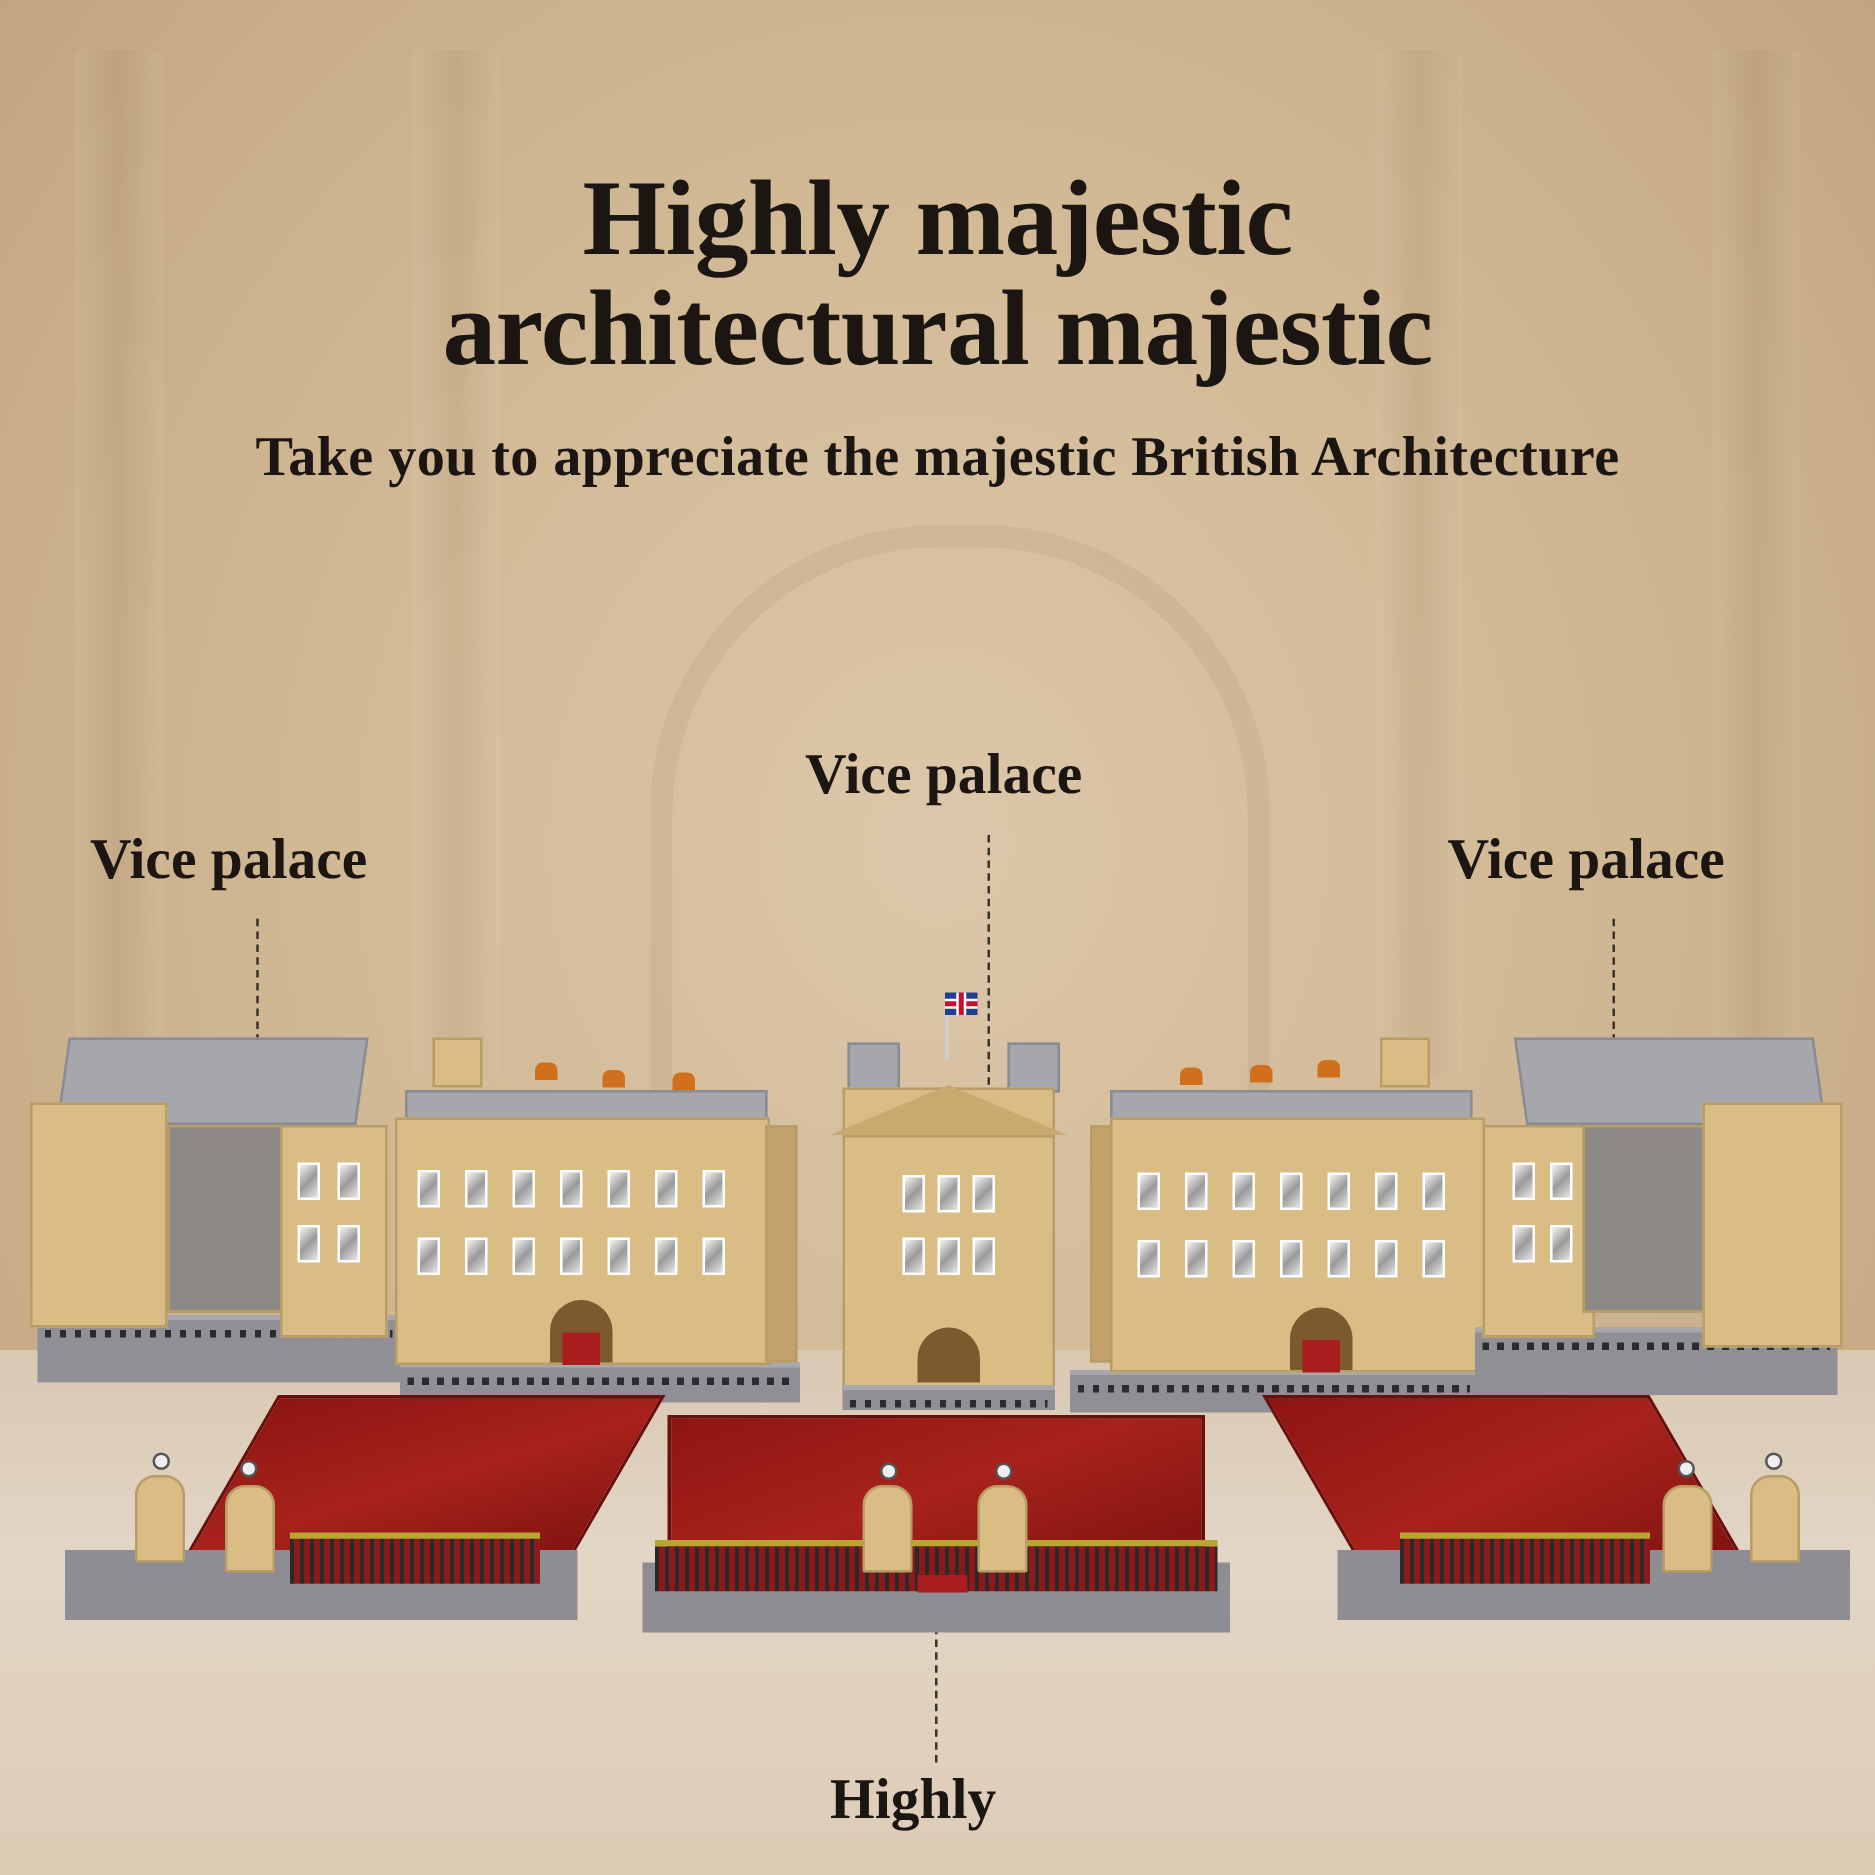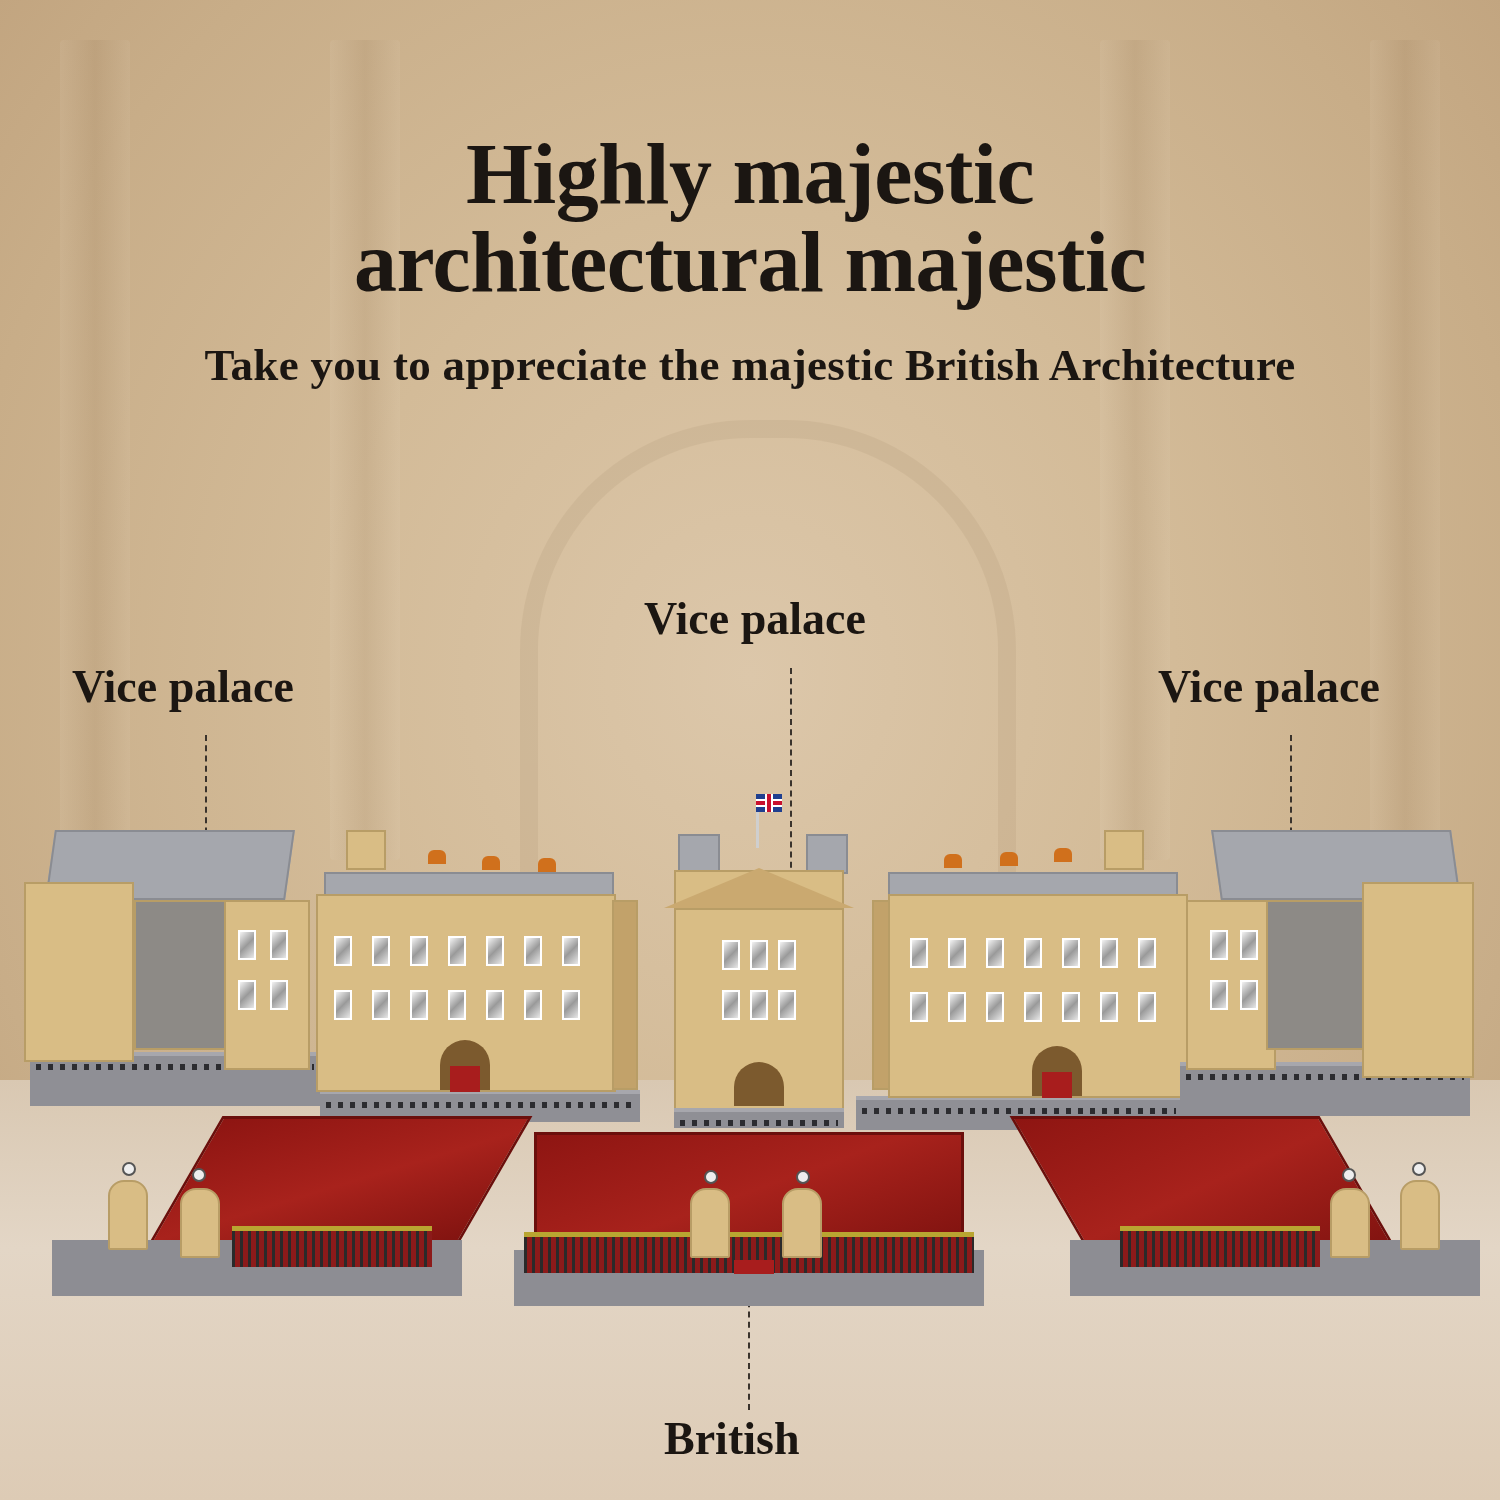--- a/index.html
+++ b/index.html
@@ -58,21 +58,21 @@
 
 <div class="label" style="left:72px;top:660px">Vice palace</div>
 <div class="dash" style="left:205px;top:735px;height:160px"></div>
 
 <div class="label" style="left:644px;top:592px">Vice palace</div>
 <div class="dash" style="left:790px;top:668px;height:210px"></div>
 
 <div class="label" style="left:1158px;top:660px">Vice palace</div>
 <div class="dash" style="left:1290px;top:735px;height:160px"></div>
 
-<div class="label" style="left:664px;top:1412px">British</div>
+<div class="label" style="left:664px;top:1412px">Highly</div>
 <div class="dash" style="left:748px;top:1250px;height:160px"></div>
 
 <div class="bld" style="left:14px;top:812px;width:310px;height:300px">
   <div class="base" style="left:16px;top:240px;width:290px;height:50px"></div>
   <div class="roof" style="left:36px;top:18px;width:240px;height:70px;transform:skewX(-8deg)"></div>
   <div class="facade" style="left:10px;top:70px;width:110px;height:180px"></div>
   <div class="facade dark" style="left:120px;top:88px;width:100px;height:150px;background:#8d8a86"></div>
   <div class="facade" style="left:210px;top:88px;width:86px;height:170px"></div>
   <div class="win" style="left:224px;top:118px"></div>
   <div class="win" style="left:256px;top:118px"></div>

